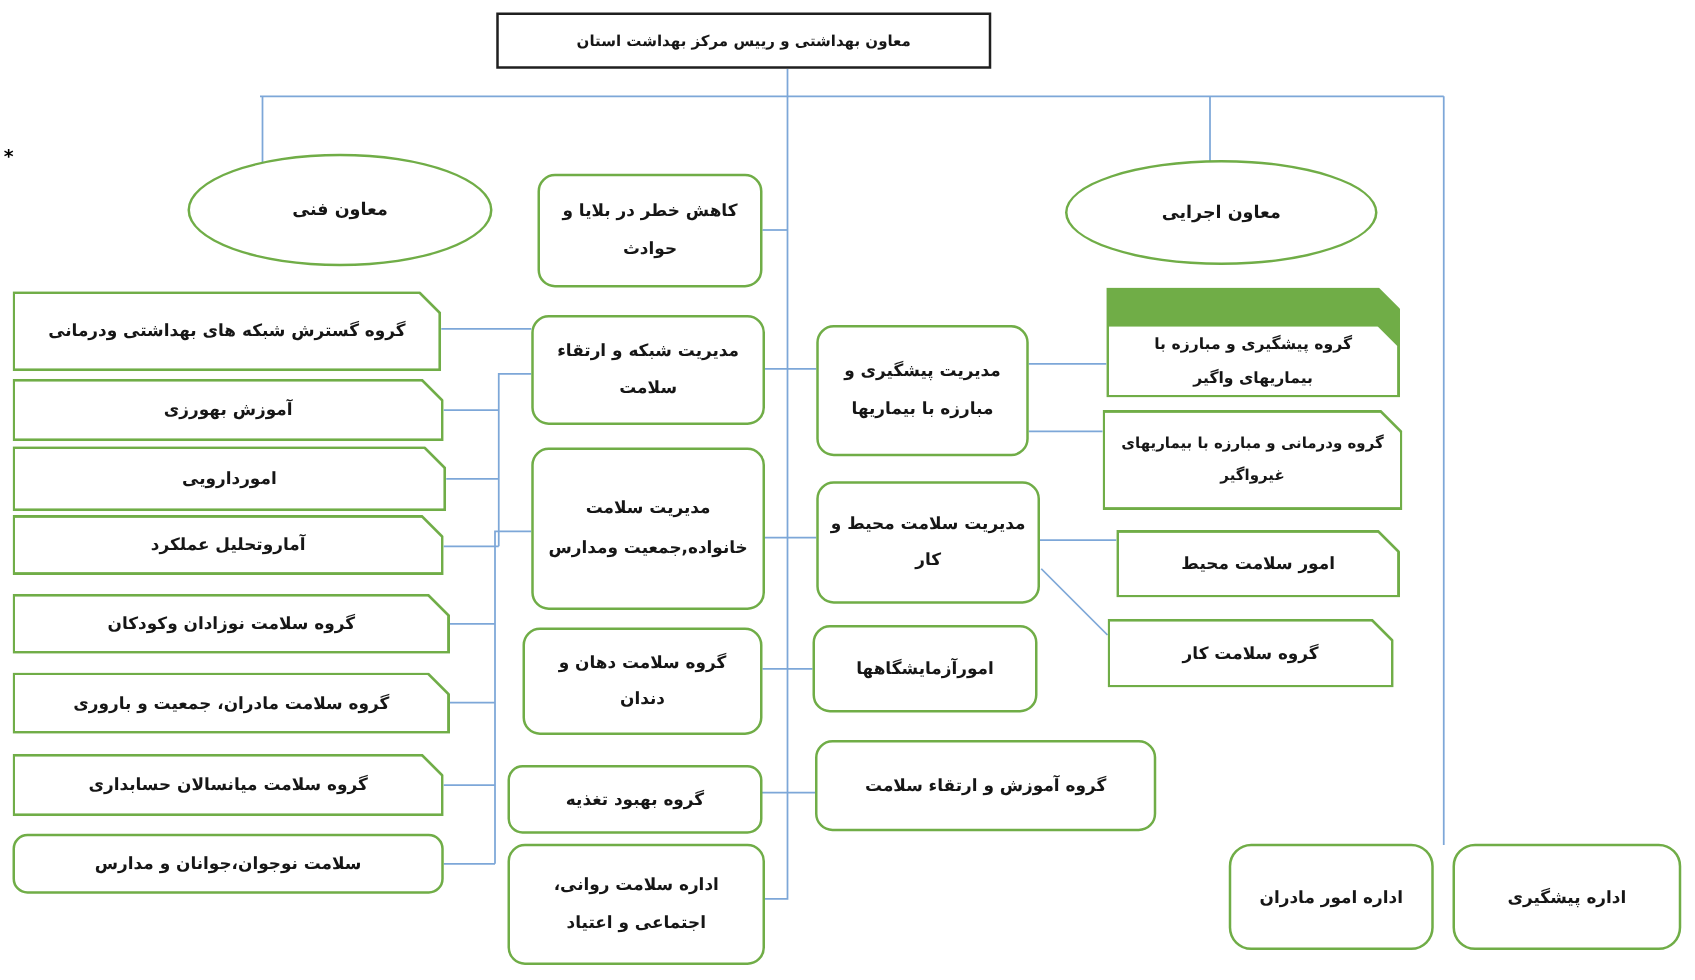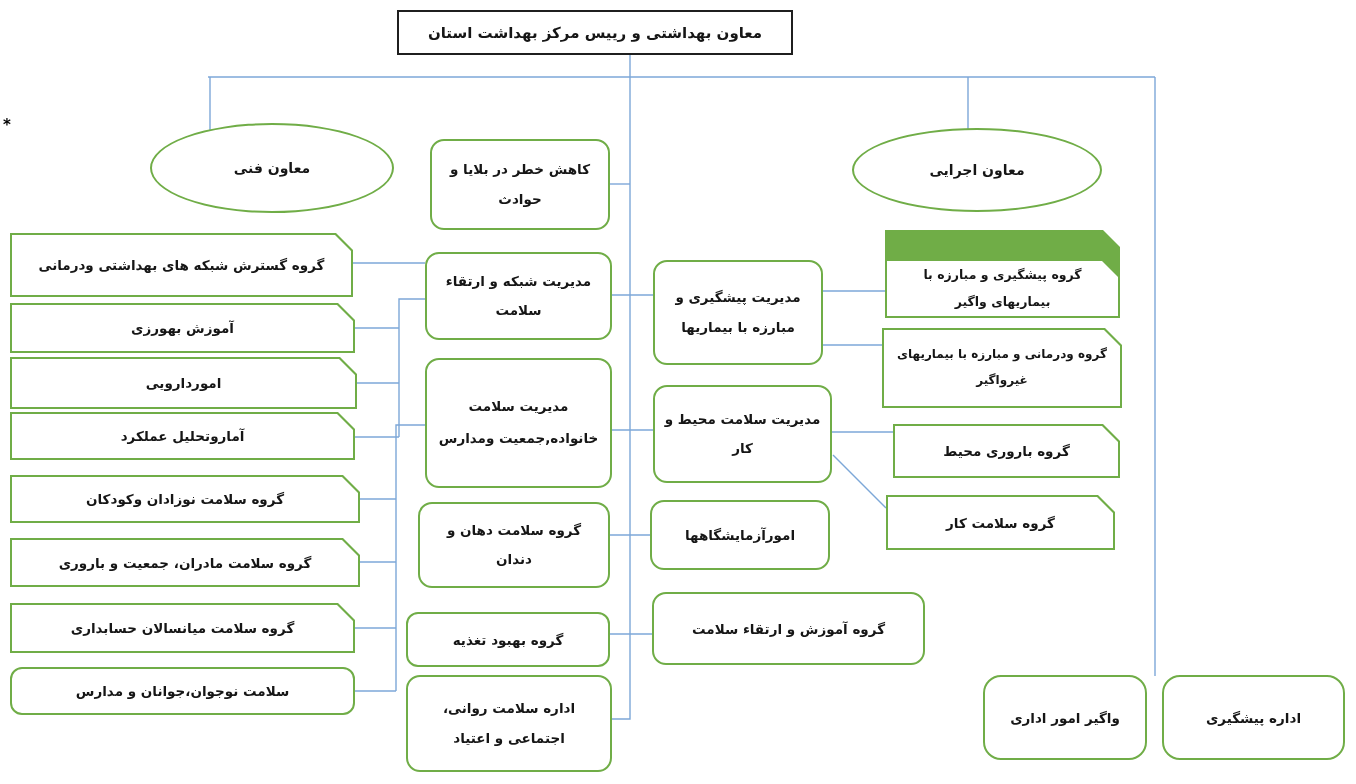--- a/index.html
+++ b/index.html
@@ -6,21 +6,21 @@
   #canvas{
     position:relative;width:1356px;height:784px;background:#ffffff;
     font-family:"DejaVu Sans",sans-serif;font-weight:bold;color:#161616;
     direction:rtl;overflow:hidden;
   }
   #wires{position:absolute;left:0;top:0;width:1356px;height:784px;}
   .node{
     position:absolute;display:flex;align-items:center;justify-content:center;
     text-align:center;font-size:13.5px;box-sizing:border-box;background:#fff;
   }
-  .rect{border:2px solid #1f1f1f;font-size:15px;}
+  .rect{border:2px solid #1f1f1f;font-size:12px;}
   .ellipse{border:2px solid #70ad47;border-radius:50%;font-size:14px;}
   .round{border:2px solid #70ad47;border-radius:14px;padding:2px 8px;}
   .round-lg{border-radius:18px;}
   .snip{background:#70ad47;clip-path:polygon(0 0,calc(100% - 17px) 0,100% 17px,100% 100%,0 100%);}
   .snip .inner{
     position:absolute;inset:2px;background:#fff;display:flex;align-items:center;justify-content:center;
     clip-path:polygon(0 0,calc(100% - 16px) 0,100% 16px,100% 100%,0 100%);padding:0 10px;box-sizing:border-box;
   }
   .lh2{line-height:2.15;}
   .lh25{line-height:2.35;}
@@ -109,22 +109,22 @@
   <div class="node round" style="left:650px;top:500px;width:180px;height:70px;">امورآزمایشگاهها</div>
   <div class="node round" style="left:652px;top:592px;width:273px;height:73px;">گروه آموزش و ارتقاء سلامت</div>
 
   <div class="node snip" style="left:885px;top:230px;width:235px;height:88px;">
     <div class="inner lh2" style="font-size:12.5px;margin-top:29px;">گروه پیشگیری و مبارزه با بیماریهای واگیر</div>
   </div>
   <div class="node snip" style="left:882px;top:328px;width:240px;height:80px;">
     <div class="inner lh2" style="font-size:12px;">گروه ودرمانی و مبارزه با بیماریهای غیرواگیر</div>
   </div>
   <div class="node snip" style="left:893px;top:424px;width:227px;height:54px;">
-    <div class="inner">گروه باروری محیط</div>
+    <div class="inner">امور سلامت محیط</div>
   </div>
   <div class="node snip" style="left:886px;top:495px;width:229px;height:55px;">
     <div class="inner">گروه سلامت کار</div>
   </div>
 
-  <div class="node round round-lg" style="left:983px;top:675px;width:164px;height:85px;">واگیر امور اداری</div>
+  <div class="node round round-lg" style="left:983px;top:675px;width:164px;height:85px;">اداره امور مادران</div>
   <div class="node round round-lg" style="left:1162px;top:675px;width:183px;height:85px;">اداره پیشگیری</div>
 
 </div>
 
 </body></html>

